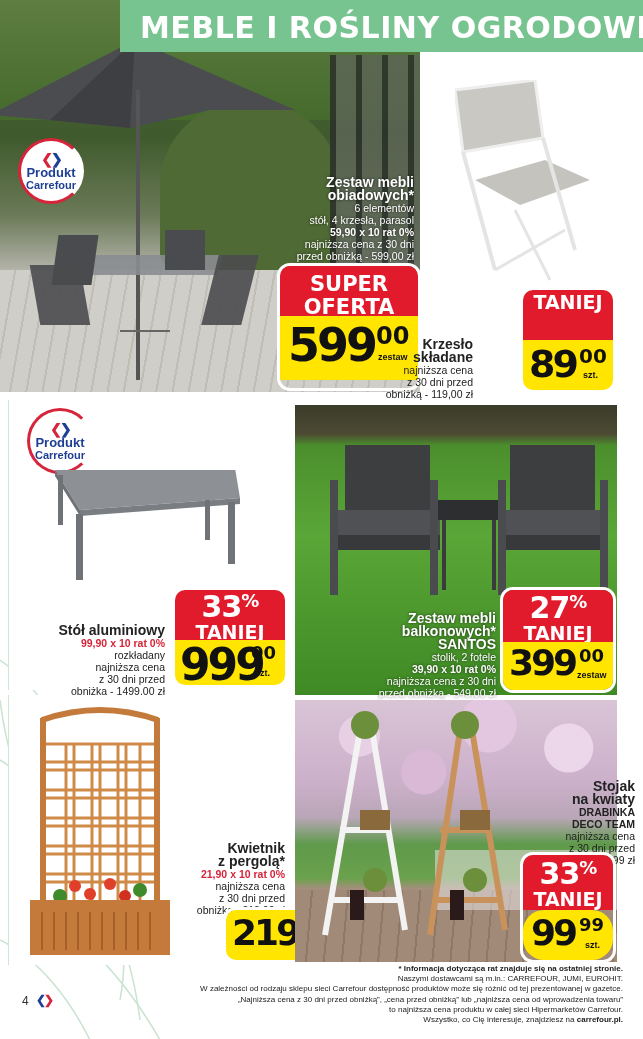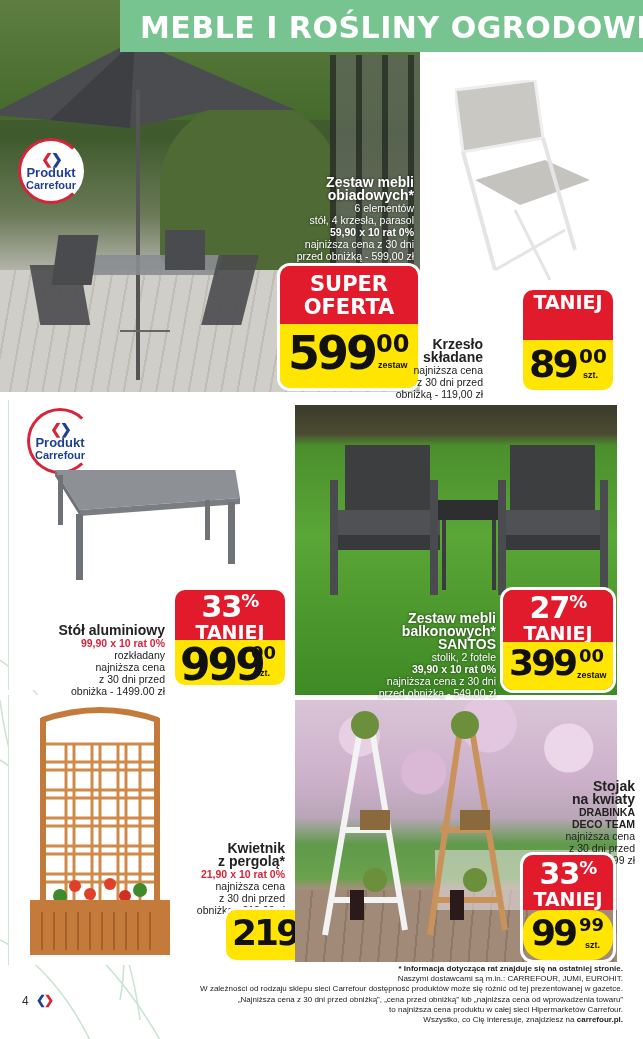--- a/index.html
+++ b/index.html
@@ -118,42 +118,42 @@
   <div class="name">Zestaw mebli</div>
   <div class="name">obiadowych*</div>
   <div>6 elementów</div>
   <div>stół, 4 krzesła, parasol</div>
   <div class="rate">59,90 x 10 rat 0%</div>
   <div>najniższa cena z 30 dni</div>
   <div>przed obniżką - 599,00 zł</div>
 </div>
 
 <div class="tag" style="left:280px;top:266px;width:138px;height:122px;">
-  <div class="tag-red" style="height:58px;padding-top:7px;">
+  <div class="tag-red" style="height:50px;padding-top:7px;">
     <div class="super">SUPER</div>
     <div class="super">OFERTA</div>
   </div>
   <div class="tag-yellow" style="height:64px;">
     <span class="price-int" style="left:8px;top:2px;font-size:46px;">599</span>
     <span class="price-dec" style="left:96px;top:6px;font-size:24px;">00</span>
     <span class="unit" style="left:98px;top:36px;">zestaw</span>
   </div>
 </div>
 
 <div class="panel p2"></div>
 <svg class="abs fold-chair" viewBox="0 0 150 210">
   <polygon points="0,10 80,0 88,58 8,72" fill="#c9c8c3" stroke="#eee" stroke-width="3"></polygon>
   <polygon points="20,100 90,80 135,100 65,125" fill="#c4c3bd"></polygon>
   <line x1="8" y1="72" x2="40" y2="190" stroke="#e4e4e4" stroke-width="4"></line>
   <line x1="88" y1="58" x2="120" y2="170" stroke="#e4e4e4" stroke-width="4"></line>
   <line x1="40" y1="190" x2="110" y2="150" stroke="#e4e4e4" stroke-width="3"></line>
   <line x1="60" y1="130" x2="95" y2="200" stroke="#e4e4e4" stroke-width="3"></line>
 </svg>
 
-<div class="desc" style="right:160px;top:338px;width:120px;">
+<div class="desc" style="right:170px;top:338px;width:120px;">
   <div class="name">Krzesło</div>
   <div class="name">składane</div>
   <div>najniższa cena</div>
   <div>z 30 dni przed</div>
   <div>obniżką - 119,00 zł</div>
 </div>
 
 <div class="tag" style="left:523px;top:290px;width:90px;height:100px;">
   <div class="tag-red" style="height:50px;padding-top:2px;">
     <div class="taniej">TANIEJ</div>

